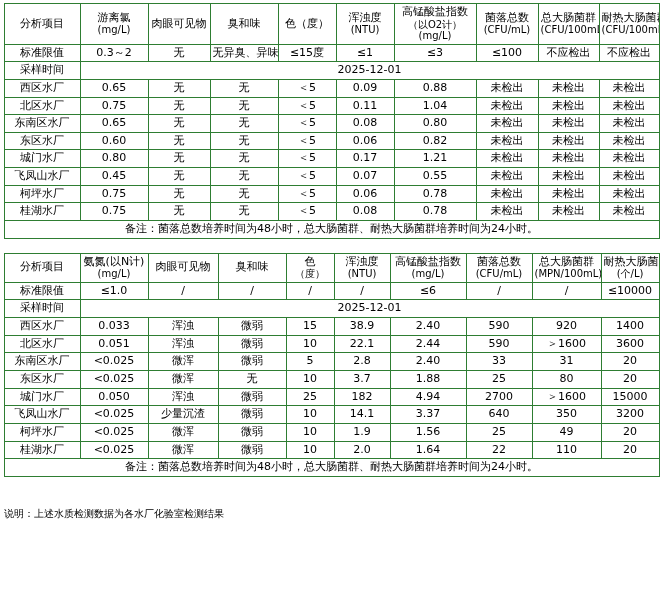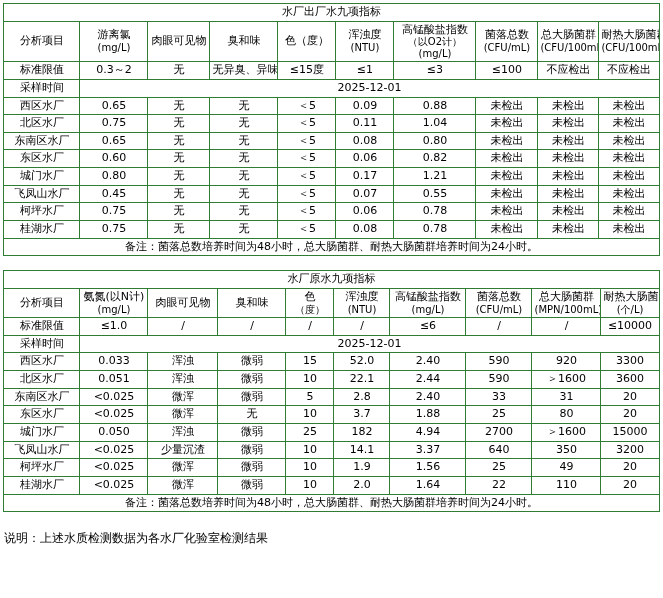--- a/index.html
+++ b/index.html
@@ -64,24 +64,24 @@
   }
   .note-row td {
     border: none;
     text-align: left;
     padding: 3px 2px 4px 2px;
   }
   .block-gap {
     height: 14px;
   }
   .bottom-note {
-    margin: 0 auto;
+    margin: 12px auto;
     width: 655px;
     padding-top: 18px;
-    font-size: 12px;
+    font-size: 10px;
     text-align: left;
   }
 </style>
 </head>
 <body>
 
 <div class="page">
 
   <table class="grid">
     <colgroup>
@@ -91,23 +91,20 @@
         <col style="width:68px">
       <col style="width:58px">
         <col style="width:58px">
         <col style="width:82px">
         <col style="width:62px">
       <col style="width:61px">
         <col style="width:60px">
     </colgroup>
     <tbody>
       <tr>
-        <td class="title-cell" colspan="10">水厂出厂水九项指标</td>
-      </tr>
-      <tr>
         <td class="head-cell">
           <span>分析项目</span>
         </td>
         <td class="head-cell">
           <span>游离氯</span>
           <span class="sub">(mg/L)</span>
         </td>
         <td class="head-cell">
           <span>肉眼可见物</span>
         </td>
@@ -268,23 +265,20 @@
         <col style="width:68px">
       <col style="width:48px">
         <col style="width:56px">
         <col style="width:76px">
         <col style="width:66px">
       <col style="width:69px">
         <col style="width:58px">
     </colgroup>
     <tbody>
       <tr>
-        <td class="title-cell" colspan="10">水厂原水九项指标</td>
-      </tr>
-      <tr>
         <td class="head-cell">
           <span>分析项目</span>
         </td>
         <td class="head-cell">
           <span>氨氮(以N计)</span>
           <span class="sub">(mg/L)</span>
         </td>
         <td class="head-cell">
           <span>肉眼可见物</span>
         </td>
@@ -332,25 +326,25 @@
         <td class="rowlabel">采样时间</td>
         <td colspan="9">2025-12-01</td>
       </tr>
 
       <tr>
         <td class="rowlabel">西区水厂</td>
         <td>0.033</td>
         <td>浑浊</td>
         <td>微弱</td>
         <td>15</td>
-        <td>52.0</td>
+        <td>38.9</td>
         <td>2.40</td>
         <td>590</td>
         <td>920</td>
-        <td>3300</td>
+        <td>1400</td>
       </tr>
       <tr>
         <td class="rowlabel">北区水厂</td>
         <td>0.051</td>
         <td>浑浊</td>
         <td>微弱</td>
         <td>10</td>
         <td>22.1</td>
         <td>2.44</td>
         <td>590</td>

